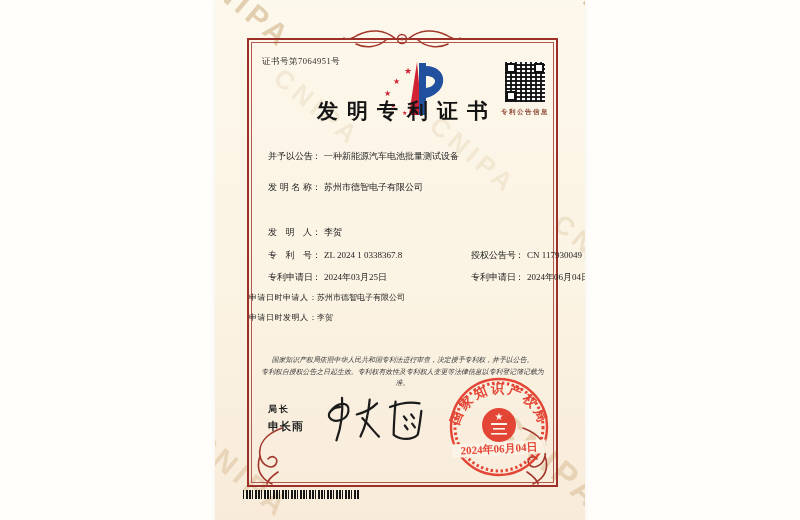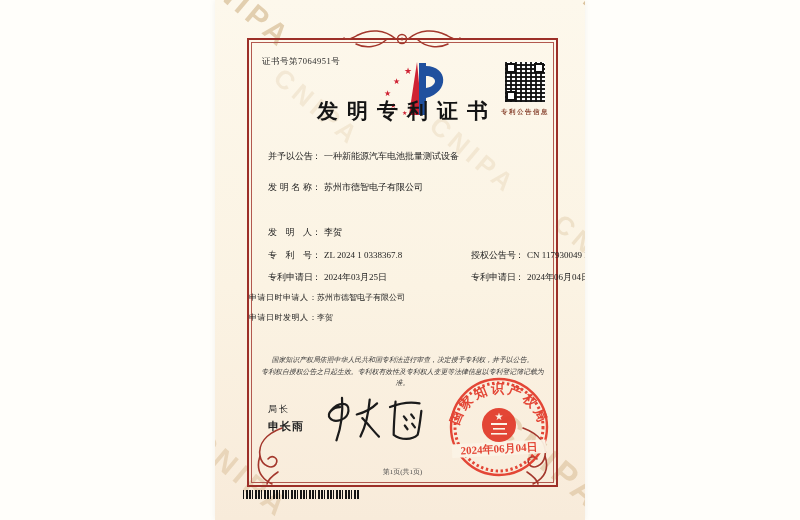--- a/index.html
+++ b/index.html
@@ -32,21 +32,21 @@
   .row .jl { display:inline-block; width:44px; text-align:justify; text-align-last:justify; }
   .row .colon { margin:0 3px 0 0; }
   .col2 { position:absolute; left:203px; top:0; white-space:nowrap; }
   .col2 .jl { width:44px; }
   .srow { position:absolute; left:34px; font-size:8px; white-space:nowrap; color:#222; }
   .srow .lbl { display:inline-block; width:60px; letter-spacing:.5px; }
 
   .declaration { position:absolute; left:40px; top:354px; width:295px; text-align:center;
                  font-size:6.9px; line-height:11.5px; font-style:italic; color:#3a3a3a; }
 
-  .signer-title { position:absolute; left:53px; top:403px; font-size:9px; font-weight:normal; letter-spacing:2px; }
+  .signer-title { position:absolute; left:53px; top:403px; font-size:9px; font-weight:bold; letter-spacing:2px; }
   .signer-name  { position:absolute; left:53px; top:419px; font-size:11px; font-weight:bold; letter-spacing:1px; }
   .signature { position:absolute; left:103px; top:392px; }
 
   .footer-page { position:absolute; left:32px; top:467px; width:311px; text-align:center; font-size:7px; color:#4a4a4a; }
 
   
   .logo { position:absolute; left:163px; top:57px; }
 
   
   .qr { position:absolute; left:290px; top:62px; width:40px; height:40px; background:#fff;
@@ -199,17 +199,16 @@
         <rect x="44" y="48" width="16" height="2" fill="#fdf6ea"></rect>
         <rect x="46" y="53" width="12" height="1.6" fill="#fdf6ea"></rect>
         <rect x="44" y="58" width="16" height="1.6" fill="#fdf6ea"></rect>
       </g>
       <g transform="rotate(-3 52 74)">
         <rect x="5" y="67" width="94" height="13.5" fill="#fcf4e6"></rect>
         <text x="52" y="77.5" text-anchor="middle" font-size="11" font-weight="bold" fill="#e23a2a">2024年06月04日</text>
       </g>
     </svg>
 
-    <div class="footer-page">第1页(共1页)</div>
 
     <div class="barcode"></div>
   </div>
 </div>
 
 </body></html>

